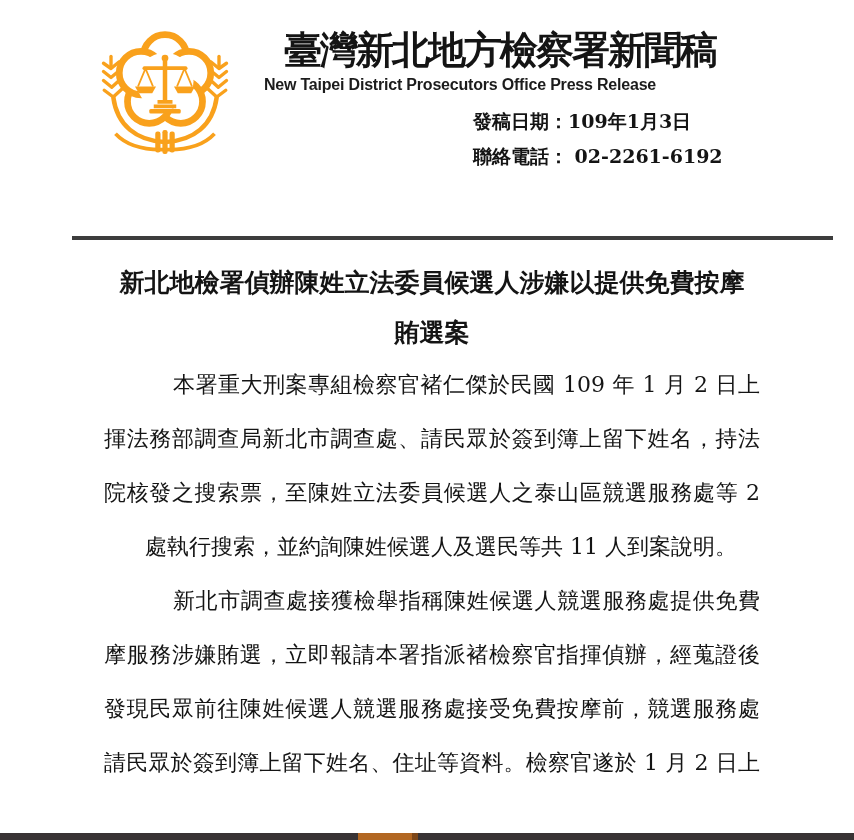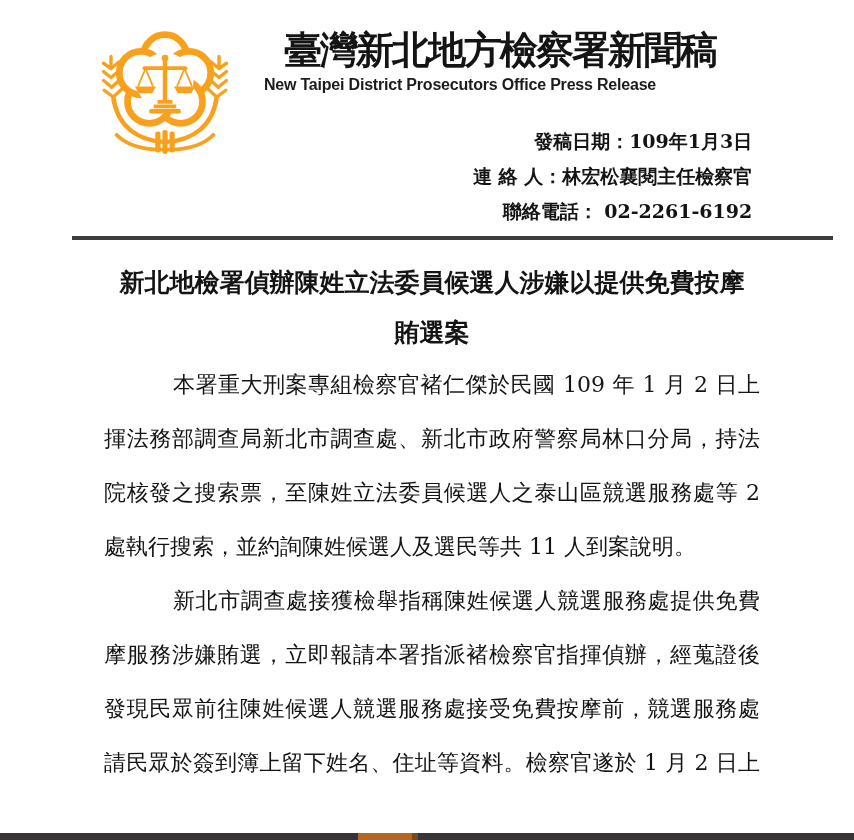--- a/index.html
+++ b/index.html
@@ -15,33 +15,33 @@
   .header-text { position:absolute; left:240px; top:24px; width:440px; text-align:center; }
   .doc-title {
     font-size:38px; font-weight:bold; line-height:52px; letter-spacing:-2px;
     white-space:nowrap; font-family:"DejaVu Serif","Liberation Serif",serif;margin-left:44px;
   }
   .doc-subtitle {
     font-size:16px; font-weight:bold; letter-spacing:-0.2px;
     font-family:"Liberation Sans","DejaVu Sans",sans-serif; color:#1c1c1c;
     white-space:nowrap;
   }
-  .meta-block { position:absolute; left:473px; top:124px;text-align:right; }
+  .meta-block { position:absolute; left:473px; top:104px; }
   .meta-line {
     font-size:19px; font-weight:bold; line-height:35px; white-space:nowrap;
     font-family:"DejaVu Serif","Liberation Serif",serif;
   }
   .divider { position:absolute; left:72px; top:236px; width:761px; height:4px; background:#3d3d3d; }
   
   .body-block { position:absolute; left:104px; top:258px; width:656px; }
   .line { width:656px; overflow:hidden; }
   .subject-line { height:50px; line-height:50px; font-size:25px; font-weight:bold; text-align:center; white-space:nowrap; }
   .para-line { height:54px; line-height:54px; font-size:22px; }
   .fill { text-align:justify; text-align-last:justify; text-justify:inter-character; }
-  .last { text-align:center; text-align-last:left; white-space:nowrap; }
+  .last { text-align:center; text-align-last:left; white-space:nowrap;margin-left:41px; }
   .indent { text-indent:69px; }
   
   .hscrollbar { position:absolute; left:0; bottom:0; width:854px; height:7px; background:#393435; }
   .hscroll-thumb { position:absolute; left:358px; top:0; width:60px; height:7px; background:#b26722; border-right:6px solid #7d4719; }
 </style>
 </head>
 <body>
 
 <div class="page">
 
@@ -99,32 +99,31 @@
     </g>
   </svg>
 
   <div class="header-text">
     <div class="doc-title">臺灣新北地方檢察署新聞稿</div>
     <div class="doc-subtitle">New Taipei District Prosecutors Office Press Release</div>
   </div>
 
   <div class="meta-block">
     <div class="meta-line">發稿日期：109年1月3日</div>
-    <div class="meta-line">連 絡 人：林宏松襄閱主任檢察官</div>
     <div class="meta-line">聯絡電話： 02-2261-6192</div>
   </div>
 
   <div class="divider"></div>
 
   <div class="body-block">
     <div class="line subject-line">新北地檢署偵辦陳姓立法委員候選人涉嫌以提供免費按摩</div>
     <div class="line subject-line">賄選案</div>
 
     <div class="line para-line fill indent">本署重大刑案專組檢察官褚仁傑於民國 109 年 1 月 2 日上午指</div>
-    <div class="line para-line fill">揮法務部調查局新北市調查處、新北市政府警察局林口分局，持法</div>
+    <div class="line para-line fill">揮法務部調查局新北市調查處、請民眾於簽到簿上留下姓名，持法</div>
     <div class="line para-line fill">院核發之搜索票，至陳姓立法委員候選人之泰山區競選服務處等 2</div>
     <div class="line para-line last">處執行搜索，並約詢陳姓候選人及選民等共 11 人到案說明。</div>
 
     <div class="line para-line fill indent">新北市調查處接獲檢舉指稱陳姓候選人競選服務處提供免費按</div>
     <div class="line para-line fill">摩服務涉嫌賄選，立即報請本署指派褚檢察官指揮偵辦，經蒐證後</div>
     <div class="line para-line fill">發現民眾前往陳姓候選人競選服務處接受免費按摩前，競選服務處</div>
     <div class="line para-line fill">請民眾於簽到簿上留下姓名、住址等資料。檢察官遂於 1 月 2 日上</div>
   </div>
 
   <div class="hscrollbar">

